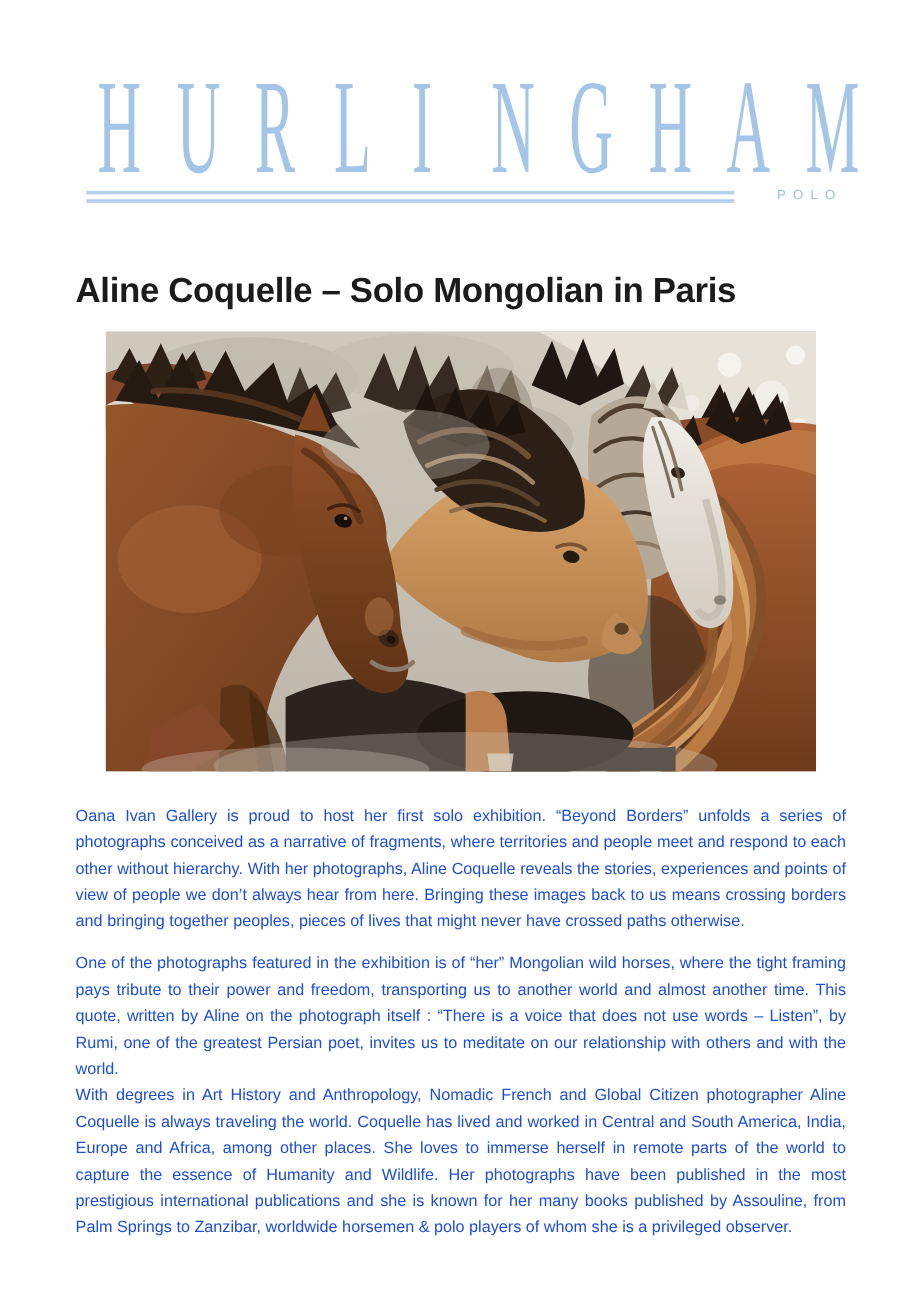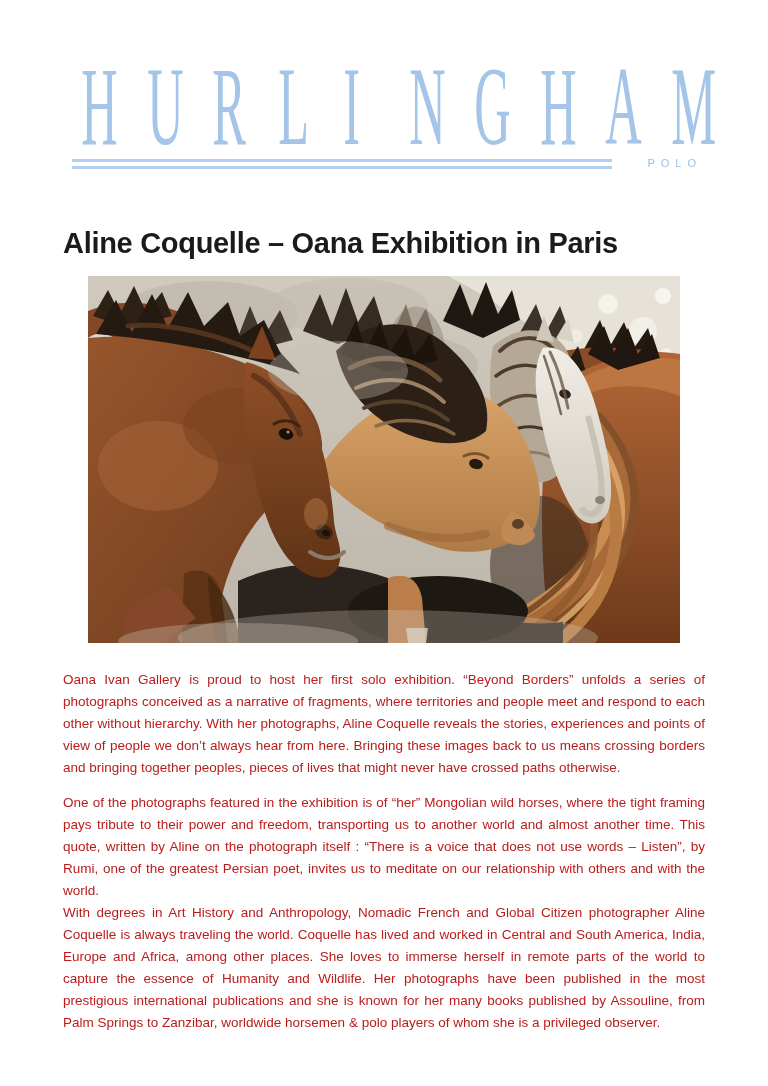--- a/index.html
+++ b/index.html
@@ -50,21 +50,21 @@
     color: #9b9b9b; font-size: 13px;
   }
   .meta-item { display: inline-flex; align-items: center; gap: 6px; color: #9b9b9b; }
   .meta-item svg { display: block; }
 
   figure { width: 592px; height: 367px; margin: 15px auto 0 auto; }
   figure svg { display: block; width: 592px; height: 367px; }
 
   #article-body {
     margin-top: 26px;
-    font-size: 13.5px; line-height: 22px; color: #b91c1c;
+    font-size: 13.5px; line-height: 22px; color: #1d4ed8;
     text-align: justify;
   }
   #article-body p { margin-bottom: 13px; white-space: pre-line; }
 </style>
 </head>
 <body>
 
 <div class="page">
 
   <header>
@@ -80,21 +80,21 @@
         <span class="brand-letter">A</span>
         <span class="brand-letter">M</span>
       </div>
     <div class="brand-rule-row">
       <div class="double-rule"></div>
       <span class="tagline">POLO</span>
     </div>
   </header>
 
   <main>
-    <h1>Aline Coquelle – Oana Exhibition in Paris</h1>
+    <h1>Aline Coquelle – Solo Mongolian in Paris</h1>
 
 
     <figure>
       <svg viewBox="0 0 592 367" preserveAspectRatio="none" aria-label="wild horses">
         <defs>
           <linearGradient id="bgG" x1="0" y1="0" x2="0" y2="1">
             <stop offset="0" stop-color="#cfc9be"></stop>
             <stop offset="0.5" stop-color="#c6c0b4"></stop>
             <stop offset="1" stop-color="#bdb6aa"></stop>
           </linearGradient>

